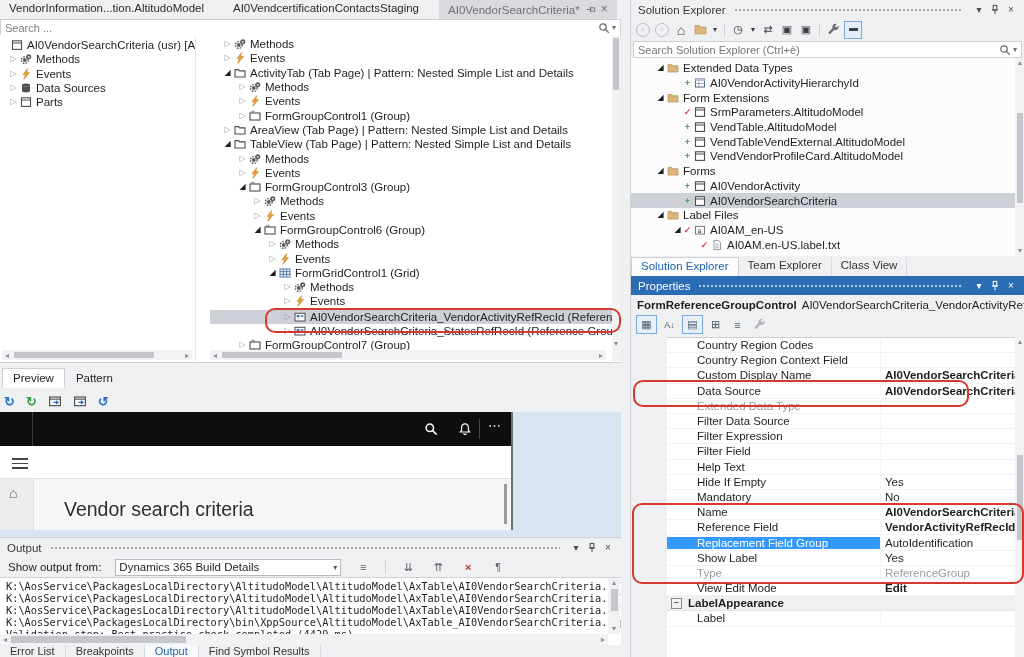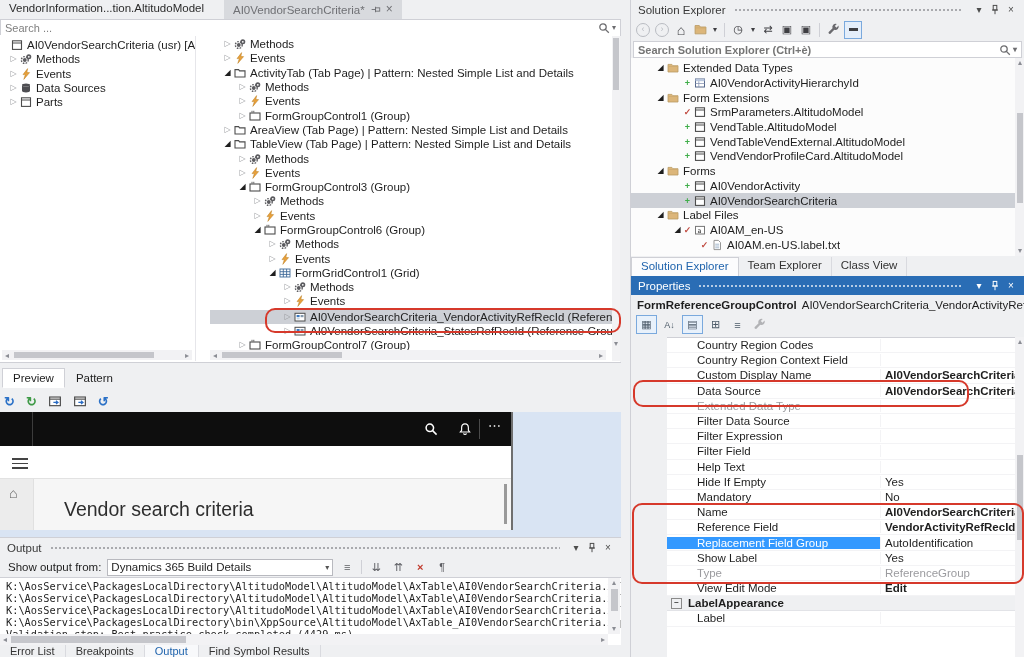--- a/index.html
+++ b/index.html
@@ -63,21 +63,21 @@
   .pvham{position:absolute;left:12px;top:12px;width:16px;color:#444;}
   .pvham div{height:1.6px;background:#444;margin-bottom:3px;}
   .pvrail{position:absolute;left:0;top:67px;width:34px;height:51px;background:#ececec;border-right:1px solid #e0e0e0;box-sizing:border-box;}
   .pvhome{position:absolute;left:9px;top:6px;font-size:14px;color:#5f5f5f;}
   .pvbody{position:absolute;left:34px;top:67px;width:477px;height:51px;background:#f6f6f6;}
   .pvsearchb{position:absolute;left:58px;top:43px;width:15px;height:15px;color:#3b82d4;}
   .pvheading{position:absolute;left:64px;top:86px;font-size:19.5px;color:#2e2e2e;}
   .pvvsb{position:absolute;left:504px;top:72px;width:3px;height:40px;background:#9a9a9a;}
   
   .outp{left:0;top:537px;width:621px;height:108px;background:#eff0f2;border-top:1px solid #cfd0d6;}
-  .outtools{display:flex;align-items:center;height:20px;padding-left:8px;gap:6px;}
+  .outtools{display:flex;align-items:center;height:20px;padding-left:8px;gap:14px;}
   .outcombo{width:218px;height:15px;border:1px solid #b8b9bf;background:#fff;display:flex;align-items:center;padding:0 3px;justify-content:space-between;}
   .outcombo .cv{overflow:hidden;white-space:nowrap;}
   .outcombo .dd{font-size:8px;color:#555;}
   .oticon{color:#5d5e63;font-size:11px;width:16px;text-align:center;}
   .oticon.red{color:#c0392b;font-weight:bold;}
   .otsep{width:1px;height:14px;background:#cfd0d6;}
   .outlog{position:absolute;left:0;top:39px;width:621px;height:69px;background:#fff;border-top:1px solid #cfd0d6;
     font-family:"DejaVu Sans Mono",monospace;font-size:10.3px;line-height:12px;padding:2px 0 0 6px;box-sizing:border-box;
     white-space:nowrap;overflow:hidden;color:#1f1f1f;}
   
@@ -86,21 +86,21 @@
   .stab.active{color:#2064ad;background:#f8f9fb;}
   
   .sepanel{left:630px;top:0;width:394px;height:276px;background:#eff0f2;border-left:1px solid #cfd0d6;box-sizing:border-box;}
   .setools{display:flex;align-items:center;height:21px;padding:0 4px;gap:3px;}
   .seticon{width:16px;height:16px;display:flex;align-items:center;justify-content:center;color:#3e3e42;font-size:11px;}
   .seticon.dis{color:#b9bcc2;}
   .seticon .circ{width:12px;height:12px;border:1px solid #b9bcc2;border-radius:50%;line-height:10px;text-align:center;font-size:9px;}
   .seticon .bar{width:9px;height:3px;background:#3e3e42;}
   .seticon.boxed{border:1px solid #7aa9dd;background:#e4eefa;}
   .setsep{width:1px;height:14px;background:#cfd0d6;margin:0 2px;}
-  .sesearch{margin:1px 2px;height:15px;border:1px solid #cfd0d6;background:#fff;display:flex;align-items:center;font-weight:bold;}
+  .sesearch{margin:1px 2px;height:15px;border:1px solid #cfd0d6;background:#fff;display:flex;align-items:center;}
   .sesearch input{flex:1;border:0;outline:0;font:inherit;font-size:11px;color:#707070;padding:0 4px;background:transparent;}
   .setree{position:absolute;left:0;top:58px;width:386px;height:198px;background:#fcfcfc;overflow:hidden;padding-top:3px;box-sizing:border-box;}
   .setree .trow{height:14.7px;}
   .slv0{padding-left:24px}.slv1{padding-left:41px}.slv2{padding-left:58px}
   .mk{width:9px;flex:none;font-size:9px;font-weight:bold;text-align:center;margin-right:1px;}
   .mk.plus{color:#3fae49;}
   .mk.chk{color:#c04a3f;}
   .setabs{position:absolute;left:0;top:257px;width:394px;height:19px;display:flex;background:#eff0f2;}
   .setab{padding:2px 9px;color:#333;border-right:1px solid #d9dadf;}
   .setab.active{background:#fcfcfd;color:#2064ad;border:1px solid #cfd0d6;border-bottom:none;}
@@ -207,20 +207,21 @@
   <g id="i-winexp">
           <rect x="1.4" y="2.6" width="9.2" height="7.4" fill="#fff" stroke="#4d4d4d" stroke-width="1"></rect>
           <path d="M1.4 4.4 h9.2" stroke="#4d4d4d" stroke-width="1"></path>
           <path d="M4.6 7.2 h3.6 M6.8 5.8 L8.6 7.2 L6.8 8.6" fill="none" stroke="#2b6cc4" stroke-width="1"></path>
         </g>
 </defs>
     </svg>
 
 <div class="abs doctabs">
   <div class="dtab"><span>VendorInformation...tion.AltitudoModel</span></div>
+  <div class="dtab"><span>AI0VendcertificationContactsStaging</span></div>
   <div class="dtab active">
     <span>AI0VendorSearchCriteria*</span>
     <svg class="tpin" viewBox="0 0 12 12" style="transform:rotate(90deg);color:#6f7074">
           <use href="#i-pin"></use>
         </svg>
     <span class="tclose">×</span>
   </div>
 </div>
 
 <div class="abs esearch">

